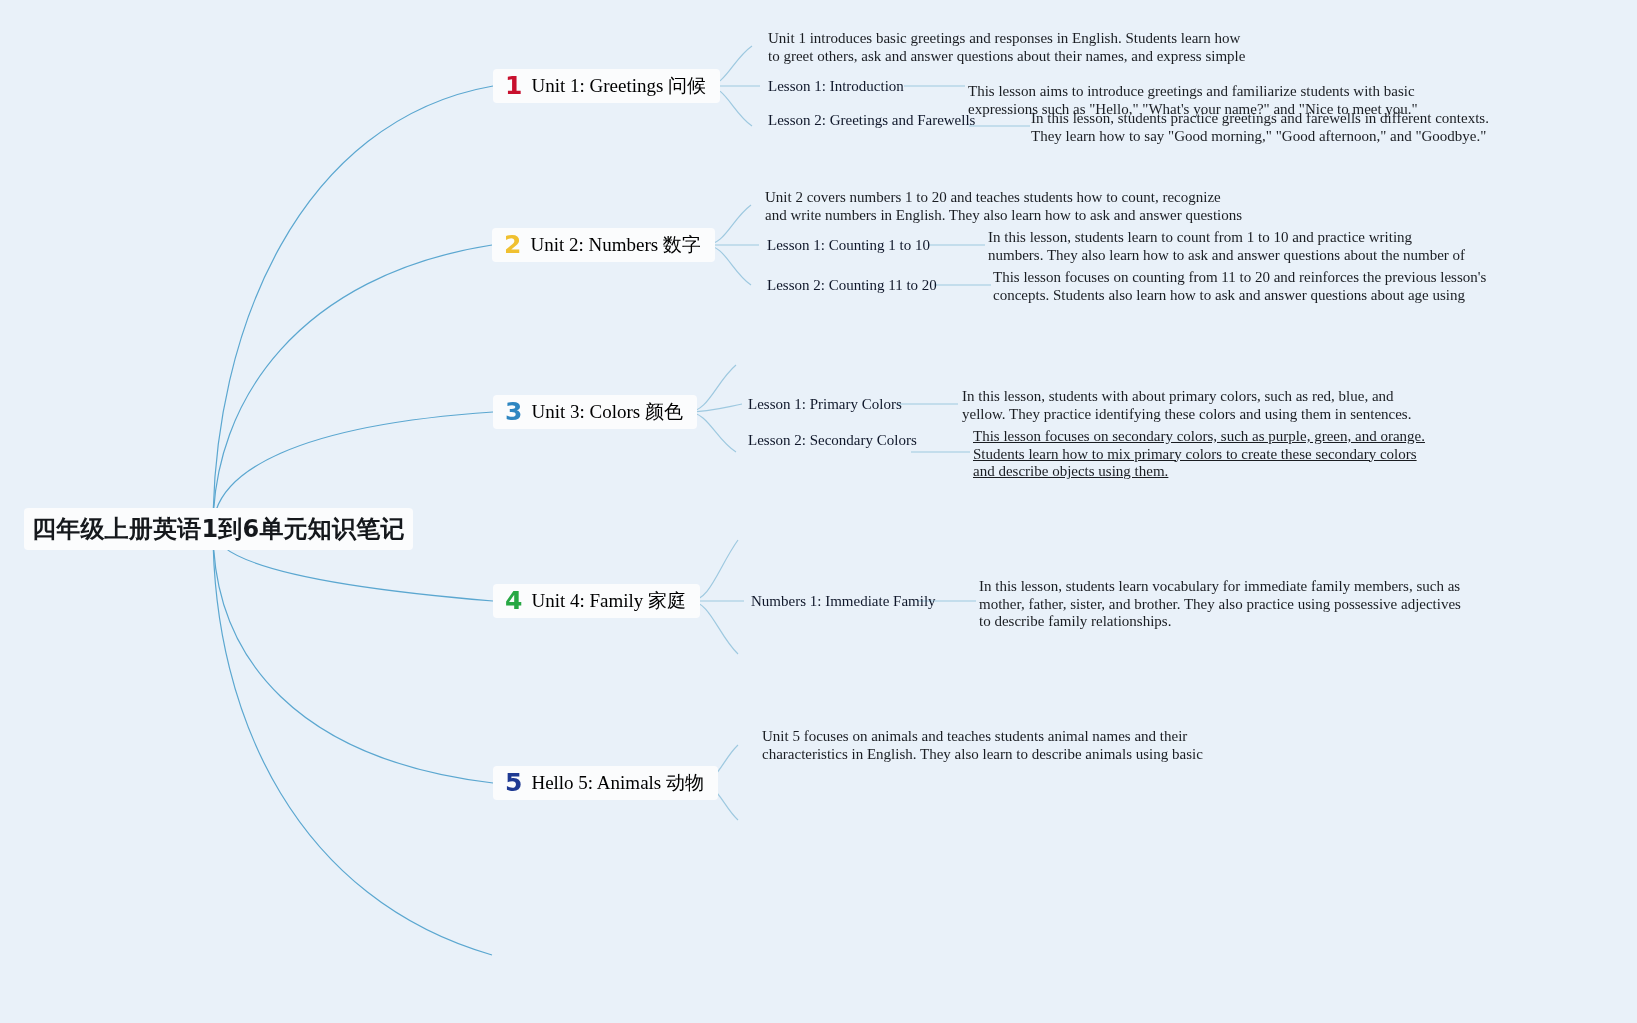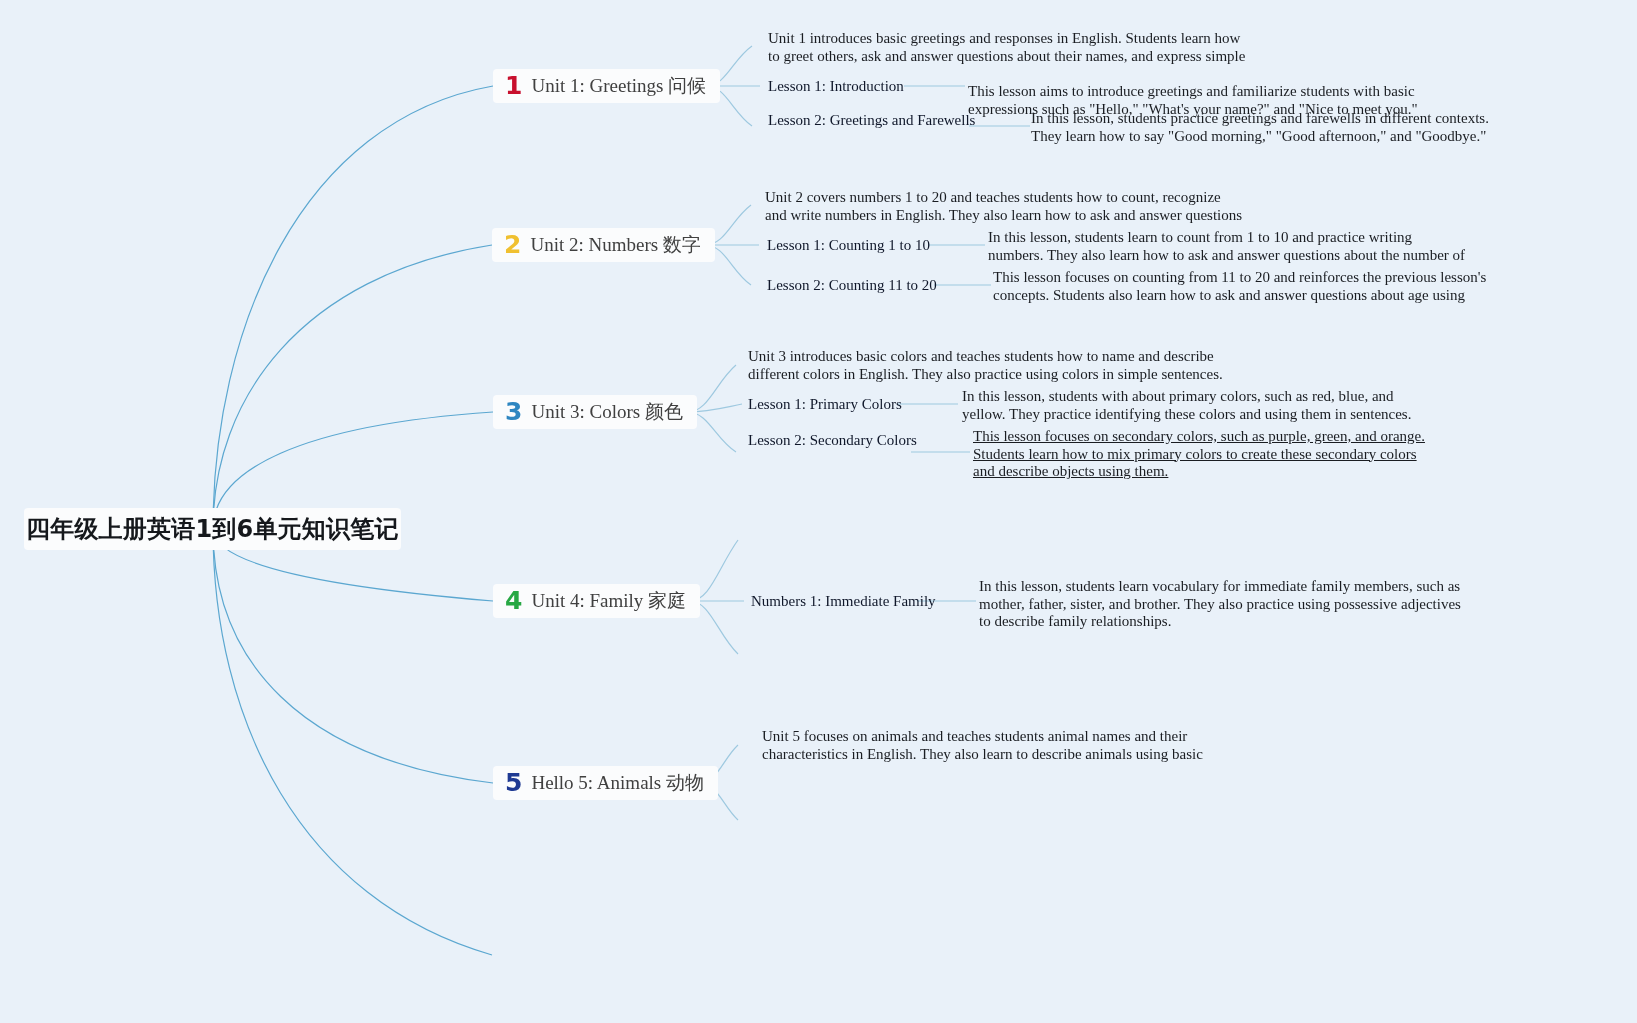--- a/index.html
+++ b/index.html
@@ -24,21 +24,21 @@
     position: absolute;
     background: #fbfcfd;
     border-radius: 4px;
     display: flex;
     align-items: center;
     box-shadow: 0 0 0 0 rgba(0,0,0,0);
   }
   .root-node {
     left: 24px; top: 508px;
     height: 42px;
-    padding: 0 2px;
+    padding: 0 8px;
     font-family: "DejaVu Sans", "Liberation Sans", sans-serif;
     font-weight: bold;
     font-size: 24px;
     color: #15181c;
     letter-spacing: 0.2px;
     white-space: nowrap;
   }
   .unit-node {
     height: 34px;
     padding: 0 14px 0 12px;
@@ -49,21 +49,21 @@
     font-weight: bold;
     font-size: 25px;
     line-height: 1;
     margin-right: 9px;
     position: relative;
     top: -1px;
   }
   .unit-label {
     font-family: "Liberation Serif", "DejaVu Serif", serif;
     font-size: 19px;
-    color: #404040;
+    color: #000000;
   }
   .lesson-node {
     position: absolute;
     font-family: "Liberation Serif", "DejaVu Serif", serif;
     font-size: 15px;
     color: #0f172a;
     white-space: nowrap;
   }
   .desc-node {
     position: absolute;
@@ -143,21 +143,20 @@
   <div class="desc-node desc-2" style="left:765px; top:189px; width:478px;">Unit 2 covers numbers 1 to 20 and teaches students how to count, recognize and write numbers in English. They also learn how to ask and answer questions about age.</div>
   <div class="lesson-node" style="left:767px; top:237px;">Lesson 1: Counting 1 to 10</div>
   <div class="desc-node desc-2" style="left:988px; top:229px; width:478px;">In this lesson, students learn to count from 1 to 10 and practice writing numbers. They also learn how to ask and answer questions about the number of objects.</div>
   <div class="lesson-node" style="left:767px; top:277px;">Lesson 2: Counting 11 to 20</div>
   <div class="desc-node desc-2" style="left:993px; top:269px; width:496px;">This lesson focuses on counting from 11 to 20 and reinforces the previous lesson's concepts. Students also learn how to ask and answer questions about age using numbers.</div>
 
   <div class="node unit-node" style="left:493px; top:395px;">
     <span class="unit-num" style="color: rgb(46, 134, 193);">3</span>
     <span class="unit-label">Unit 3: Colors 颜色</span>
   </div>
-  <div class="desc-node desc-2" style="left:748px; top:348px; width:478px;">Unit 3 introduces basic colors and teaches students how to name and describe different colors in English. They also practice using colors in simple sentences.</div>
   <div class="lesson-node" style="left:748px; top:396px;">Lesson 1: Primary Colors</div>
   <div class="desc-node desc-2" style="left:962px; top:388px; width:478px;">In this lesson, students with about primary colors, such as red, blue, and yellow. They practice identifying these colors and using them in sentences.</div>
   <div class="lesson-node" style="left:748px; top:432px;">Lesson 2: Secondary Colors</div>
   <div class="desc-node desc-3" style="left:973px; top:428px; width:468px;text-decoration:underline;">This lesson focuses on secondary colors, such as purple, green, and orange. Students learn how to mix primary colors to create these secondary colors and describe objects using them.</div>
 
   <div class="node unit-node" style="left:493px; top:584px;">
     <span class="unit-num" style="color: rgb(39, 168, 68);">4</span>
     <span class="unit-label">Unit 4: Family 家庭</span>
   </div>
   <div class="lesson-node" style="left:751px; top:593px;">Numbers 1: Immediate Family</div>

